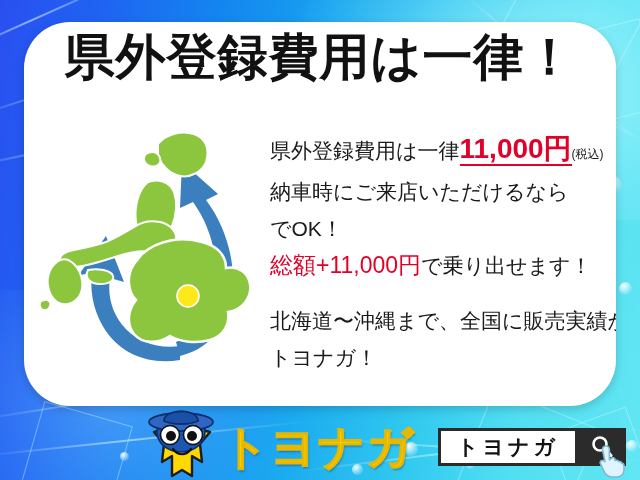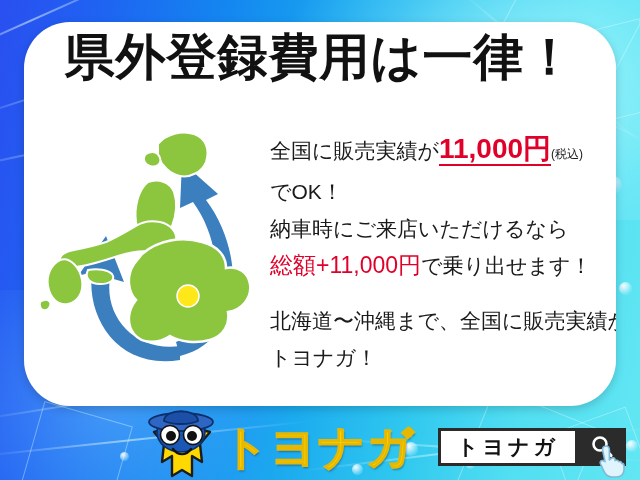--- a/index.html
+++ b/index.html
@@ -278,25 +278,25 @@
                  C 208 162, 218 168, 220 180 C 222 194, 212 206, 198 208
                  C 200 220, 194 232, 180 236 C 166 240, 150 238, 140 232
                  C 128 240, 112 240, 104 230 C 96 220, 98 206, 106 196
                  C 98 188, 96 172, 104 160 Z" fill="#8cc63f" stroke="#ffffff" stroke-width="2.5"></path>
 
         <circle cx="158" cy="192" r="11" fill="#ffe81a" stroke="#ffffff" stroke-width="1.5"></circle>
       </svg>
     </div>
 
     <div class="copy">
-      <span class="ln"><span>全国に販売実績が</span><span class="price">11,000円</span><span class="tax">(税込)</span></span>
+      <span class="ln"><span>県外登録費用は一律</span><span class="price">11,000円</span><span class="tax">(税込)</span></span>
+
+      <span class="ln">納車時にご来店いただけるなら</span>
 
       <span class="ln">でOK！</span>
-
-      <span class="ln">納車時にご来店いただけるなら</span>
 
       <span class="ln"><span class="red">総額+11,000円</span><span class="blk">で乗り出せます！</span></span>
 
       <div class="gap"></div>
 
       <span class="ln">北海道〜沖縄まで、全国に販売実績が</span>
       <span class="ln">トヨナガ！</span>
     </div>
   </div>
 

